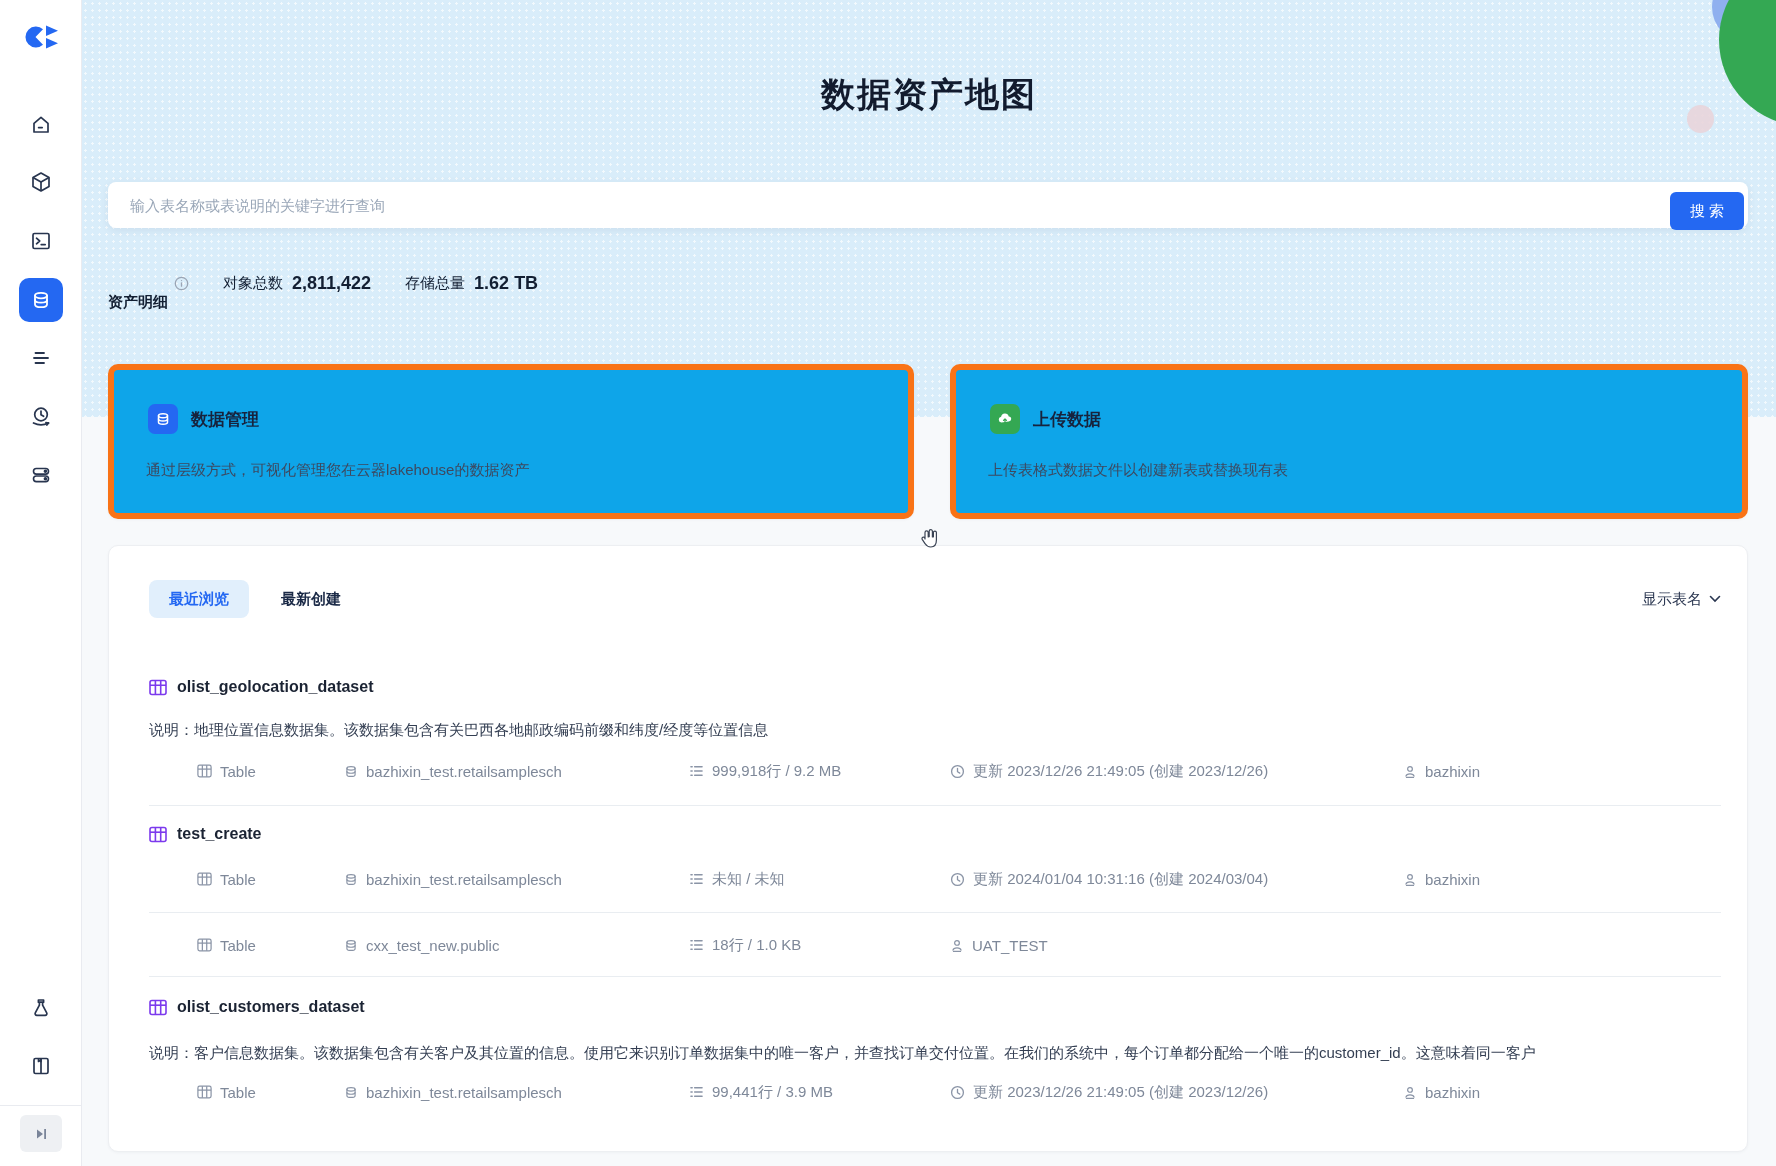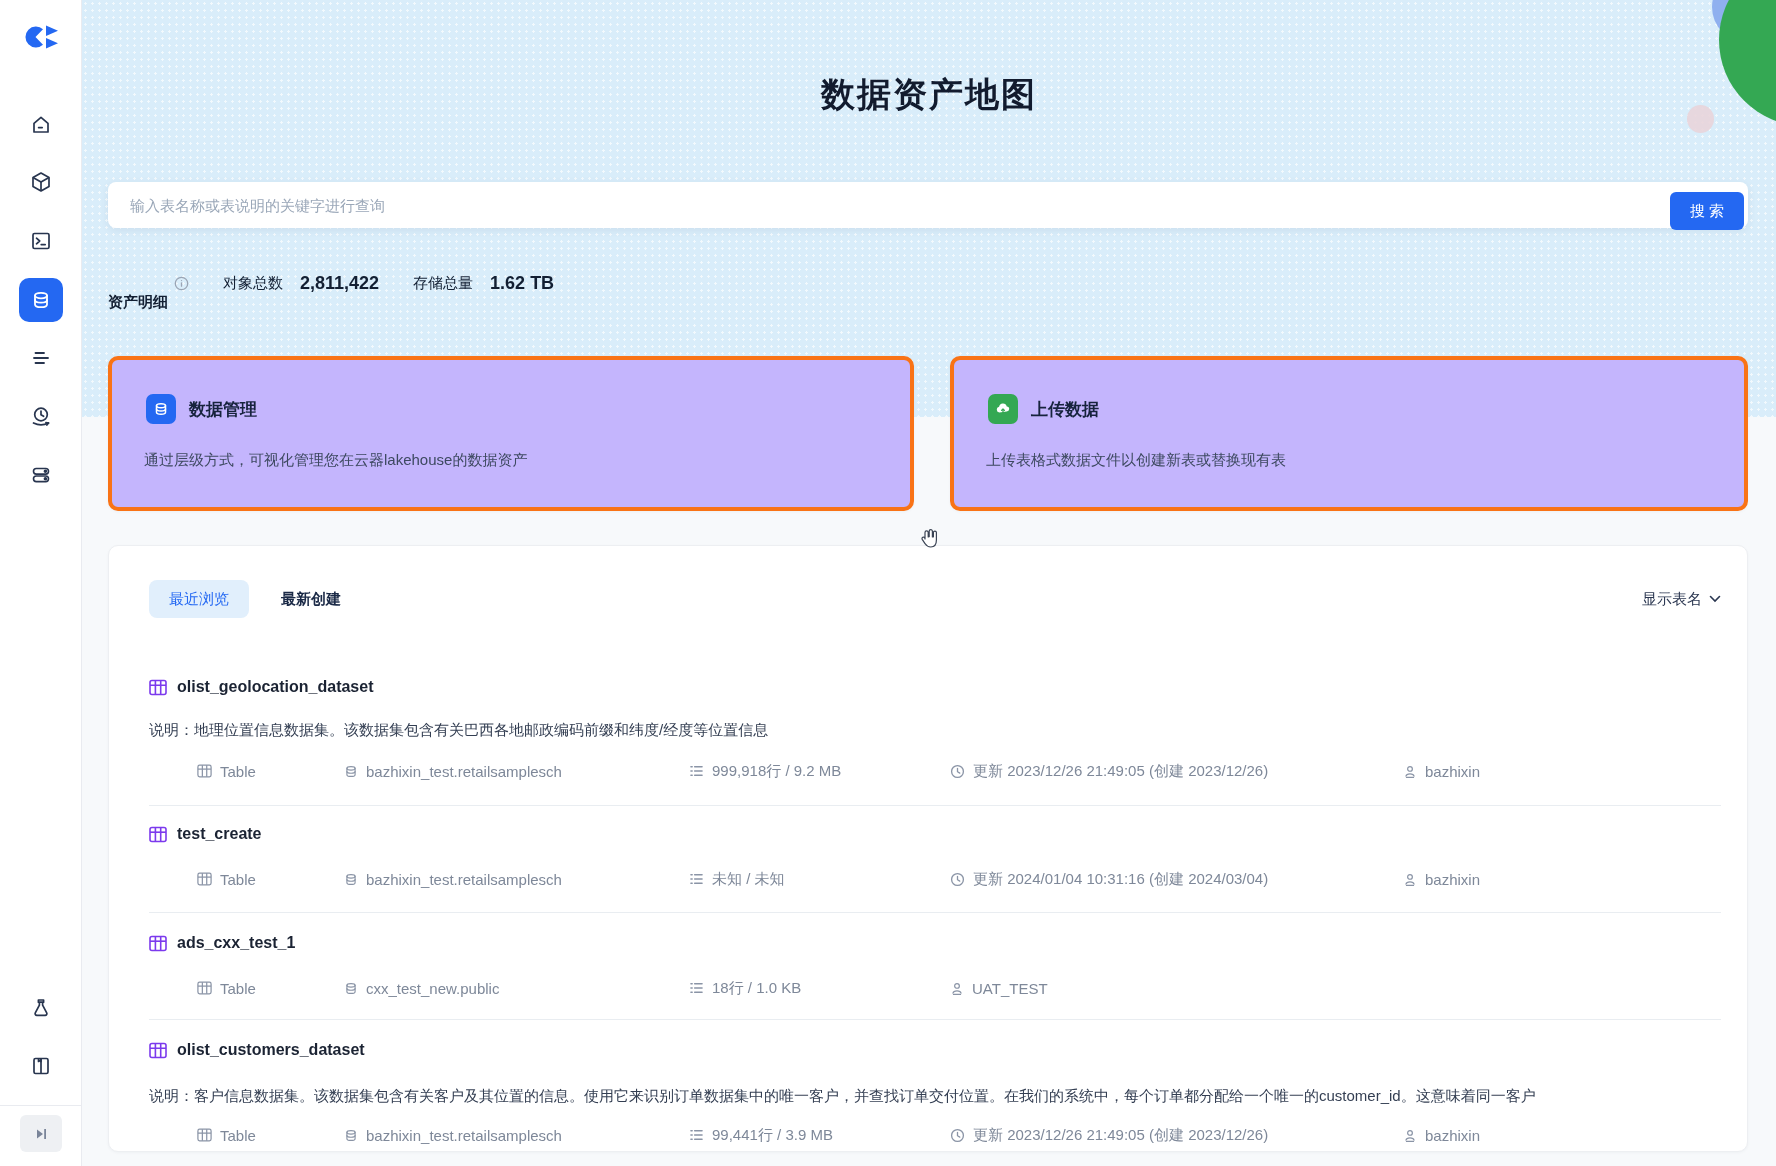--- a/index.html
+++ b/index.html
@@ -51,45 +51,45 @@
     padding:8px 22px; font-size:15px; color:#1b2a47; font-family:inherit; }
   .search-input::placeholder { color:#9aa7b8; }
   .search-btn { width:74px; height:38px; margin-right:4px; flex:none; border:none;
     background:#2468f2; color:#fff; font-size:15px; font-weight:500; border-radius:6px;
     cursor:pointer; font-family:inherit;margin-top:12px; }
 
   
   .stats { position:absolute; left:108px; top:269px; height:28px; display:flex;
     align-items:center; font-size:15px; color:#121f33; z-index:3; }
   .stats .lbl { font-weight:700;margin-top:39px; }
-  .stats .val { font-size:18px; font-weight:700; margin-left:17px; }
+  .stats .val { font-size:18px; font-weight:700; margin-left:9px; }
   .info-icon { margin-left:6px; display:flex; }
   .gap-lg { width:34px; }
 
   
-  .feature-card { position:absolute; top:356px; height:155px; background:#c4b5fd;
-    border:4px solid #f97316; border-radius:10px; box-shadow:0 1px 3px rgba(31,56,88,.04);
+  .feature-card { position:absolute; top:364px; height:155px; background:#0ea5e9;
+    border:6px solid #f97316; border-radius:10px; box-shadow:0 1px 3px rgba(31,56,88,.04);
     z-index:2; cursor:pointer; }
   .card-manage { left:108px; width:806px; }
   .card-upload { left:950px; width:798px; }
   .card-head { position:absolute; left:34px; top:34px; display:flex; align-items:center; gap:13px; }
   .card-icon { width:30px; height:30px; border-radius:7px; display:flex; align-items:center; justify-content:center; }
   .card-icon.blue  { background:#2468f2; }
   .card-icon.green { background:#34a853; }
   .card-title { font-size:17px; font-weight:700; color:#17233d; }
   .card-desc { position:absolute; left:32px; top:91px; font-size:15px; color:#3d4960; }
 
   
   .list-card { position:absolute; left:108px; top:545px; width:1640px; height:607px;
     background:#fff; border:1px solid #edeff2; border-radius:10px;
     box-shadow:0 1px 3px rgba(31,56,88,.04); z-index:2; overflow:hidden; }
   .list-inner { padding:34px 26px 0 40px; }
   .tabs-row { display:flex; align-items:center; height:38px; }
   .tab-pill { height:38px; line-height:38px; padding:0 20px; border-radius:8px;
-    background:#e1effc; color:#2468f2; font-size:15px; font-weight:400; cursor:pointer;text-align:right; }
+    background:#e1effc; color:#2468f2; font-size:15px; font-weight:700; cursor:pointer;text-align:right; }
   .tab-plain { margin-left:32px; font-size:15px; font-weight:700; color:#1b2a47; cursor:pointer; }
   .display-select { margin-left:auto; display:flex; align-items:center; gap:7px;
     font-size:15px; color:#2a3650; cursor:pointer; }
 
   .row-name { display:flex; align-items:center; gap:10px; height:26px; cursor:pointer; }
   .name-text { font-size:16px; font-weight:700; color:#1b2333; }
   .row-desc { height:26px; line-height:26px; font-size:15px; color:#333e52;
     white-space:nowrap; overflow:hidden; }
   .row-meta { display:flex; align-items:center; height:26px; font-size:15px; color:#7e8899; }
   .m-col { display:flex; align-items:center; gap:8px; white-space:nowrap; overflow:hidden;padding-left:48px; }
@@ -361,29 +361,20 @@
               <path d="M3.4 13.2 c0.7-3.2 8.5-3.2 9.2 0"></path>
               <path d="M4 14.8 h8"></path>
           </svg>
           <span>bazhixin</span>
         </span>
       </div>
       <div class="divider mt20"></div>
     </div>
 
     <div>
-      <div class="row-name mt17">
-        <svg width="18" height="17" viewBox="0 0 18 17" fill="none" stroke="#7c3aed" stroke-width="1.6">
-          <rect x="1" y="1.5" width="16" height="14" rx="2"></rect>
-            <path d="M1 6.2 H17"></path>
-            <path d="M6.4 1.5 V15.5"></path>
-            <path d="M11.7 1.5 V15.5"></path>
-        </svg>
-        <span class="name-text">ads_cxx_test_1</span>
-      </div>
       <div class="row-meta mt19">
         <span class="m-col m-type">
           <svg width="15" height="14" viewBox="0 0 18 17" fill="none" stroke="#8a94a6" stroke-width="1.5">
             <rect x="1" y="1.5" width="16" height="14" rx="2"></rect>
               <path d="M1 6.2 H17"></path>
               <path d="M6.4 1.5 V15.5"></path>
               <path d="M11.7 1.5 V15.5"></path>
           </svg>
           <span>Table</span>
         </span>

